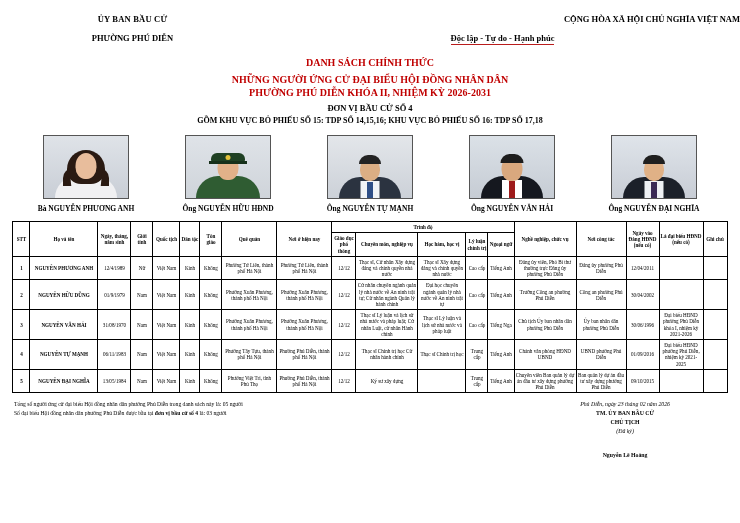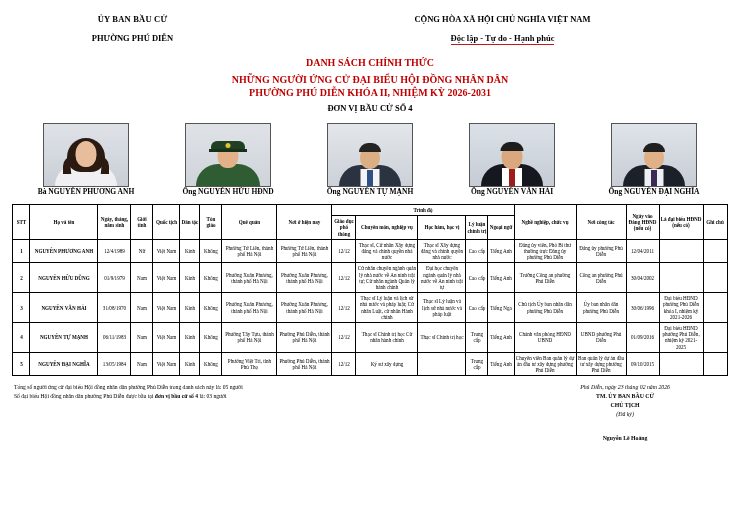--- a/index.html
+++ b/index.html
@@ -12,38 +12,38 @@
     position:relative;
   }
   .page{position:relative;width:740px;height:374px;}
 
   
   .header{display:flex;padding:14px 0 0 0;}
   .hdr-left{width:265px;text-align:center;}
   .hdr-right{flex:1;text-align:center;}
   .hdr-line1{font-size:8.5px;font-weight:bold;letter-spacing:.2px;}
   .hdr-line2{font-size:8.5px;font-weight:bold;margin-top:9px;}
-  .hdr-r1{font-size:8.5px;font-weight:bold;}
+  .hdr-r1{font-size:8.5px;font-weight:bold;text-align:right;}
   .hdr-r2{font-size:8.5px;font-weight:bold;margin-top:9px;}
   .hdr-r2 .u{border-bottom:1px solid #b91c1c;padding-bottom:1px;}
 
   
   .title-block{text-align:center;margin-top:14px;}
   .t-red{color:#c00000;font-weight:bold;}
   .t1{font-size:10px;}
   .t2{font-size:10px;margin-top:6px;}
   .t3{font-size:10px;margin-top:2px;}
   .t4{font-size:8.5px;font-weight:bold;margin-top:5px;color:#000;}
   .t5{font-size:8px;font-weight:bold;margin-top:3px;color:#000;}
 
   
   .photos{display:flex;justify-content:space-between;margin:10px 22px 0 22px;}
   .pcell{width:128px;text-align:center;}
   .frame{width:84px;height:62px;margin:0 auto;border:1px solid #555;overflow:hidden;position:relative;background:#e8e8ea;}
-  .pname{font-size:7.5px;font-weight:bold;}
+  .pname{font-size:7.5px;font-weight:bold;margin-top:5px;}
 
   
   .bg-grad{position:absolute;inset:0;}
   .head{position:absolute;border-radius:50% 50% 45% 45%;}
   .shoulders{position:absolute;left:50%;transform:translateX(-50%);border-radius:42px 42px 0 0;}
 
   
   table.main{border-collapse:collapse;margin:8px auto 0 auto;width:714px;table-layout:fixed;}
   table.main td,table.main th{border:1px solid #000;font-size:5.1px;line-height:1.22;padding:2px 1px;text-align:center;vertical-align:middle;}
   table.main th{font-weight:bold;font-size:5.1px;}
@@ -72,20 +72,21 @@
       <div class="hdr-r1">CỘNG HÒA XÃ HỘI CHỦ NGHĨA VIỆT NAM</div>
       <div class="hdr-r2"><span class="u">Độc lập - Tự do - Hạnh phúc</span></div>
     </div>
   </div>
 
   <div class="title-block">
     <div class="t1 t-red">DANH SÁCH CHÍNH THỨC</div>
     <div class="t2 t-red">NHỮNG NGƯỜI ỨNG CỬ ĐẠI BIỂU HỘI ĐỒNG NHÂN DÂN</div>
     <div class="t3 t-red">PHƯỜNG PHÚ DIỄN KHÓA II, NHIỆM KỲ 2026-2031</div>
     <div class="t4">ĐƠN VỊ BẦU CỬ SỐ 4</div>
+    <div class="t5">GỒM KHU VỰC BỎ PHIẾU SỐ 15: TDP SỐ 14,15,16; KHU VỰC BỎ PHIẾU SỐ 16: TDP SỐ 17,18</div>
   </div>
 
   <div class="photos">
 
     <div class="pcell">
       <div class="frame">
         <div class="bg-grad" style="background:linear-gradient(180deg,#dfe3e8,#c9ced6);"></div>
         <div class="shoulders" style="bottom:0;width:62px;height:22px;background:#f0f0f2;"></div>
         <div style="position:absolute;left:50%;transform:translateX(-50%);bottom:14px;width:38px;height:34px;background:#2a1a12;border-radius:19px 19px 14px 14px;"></div>
         <div class="head" style="left:50%;transform:translateX(-50%);bottom:19px;width:21px;height:26px;background:#e8bd9c;"></div>

